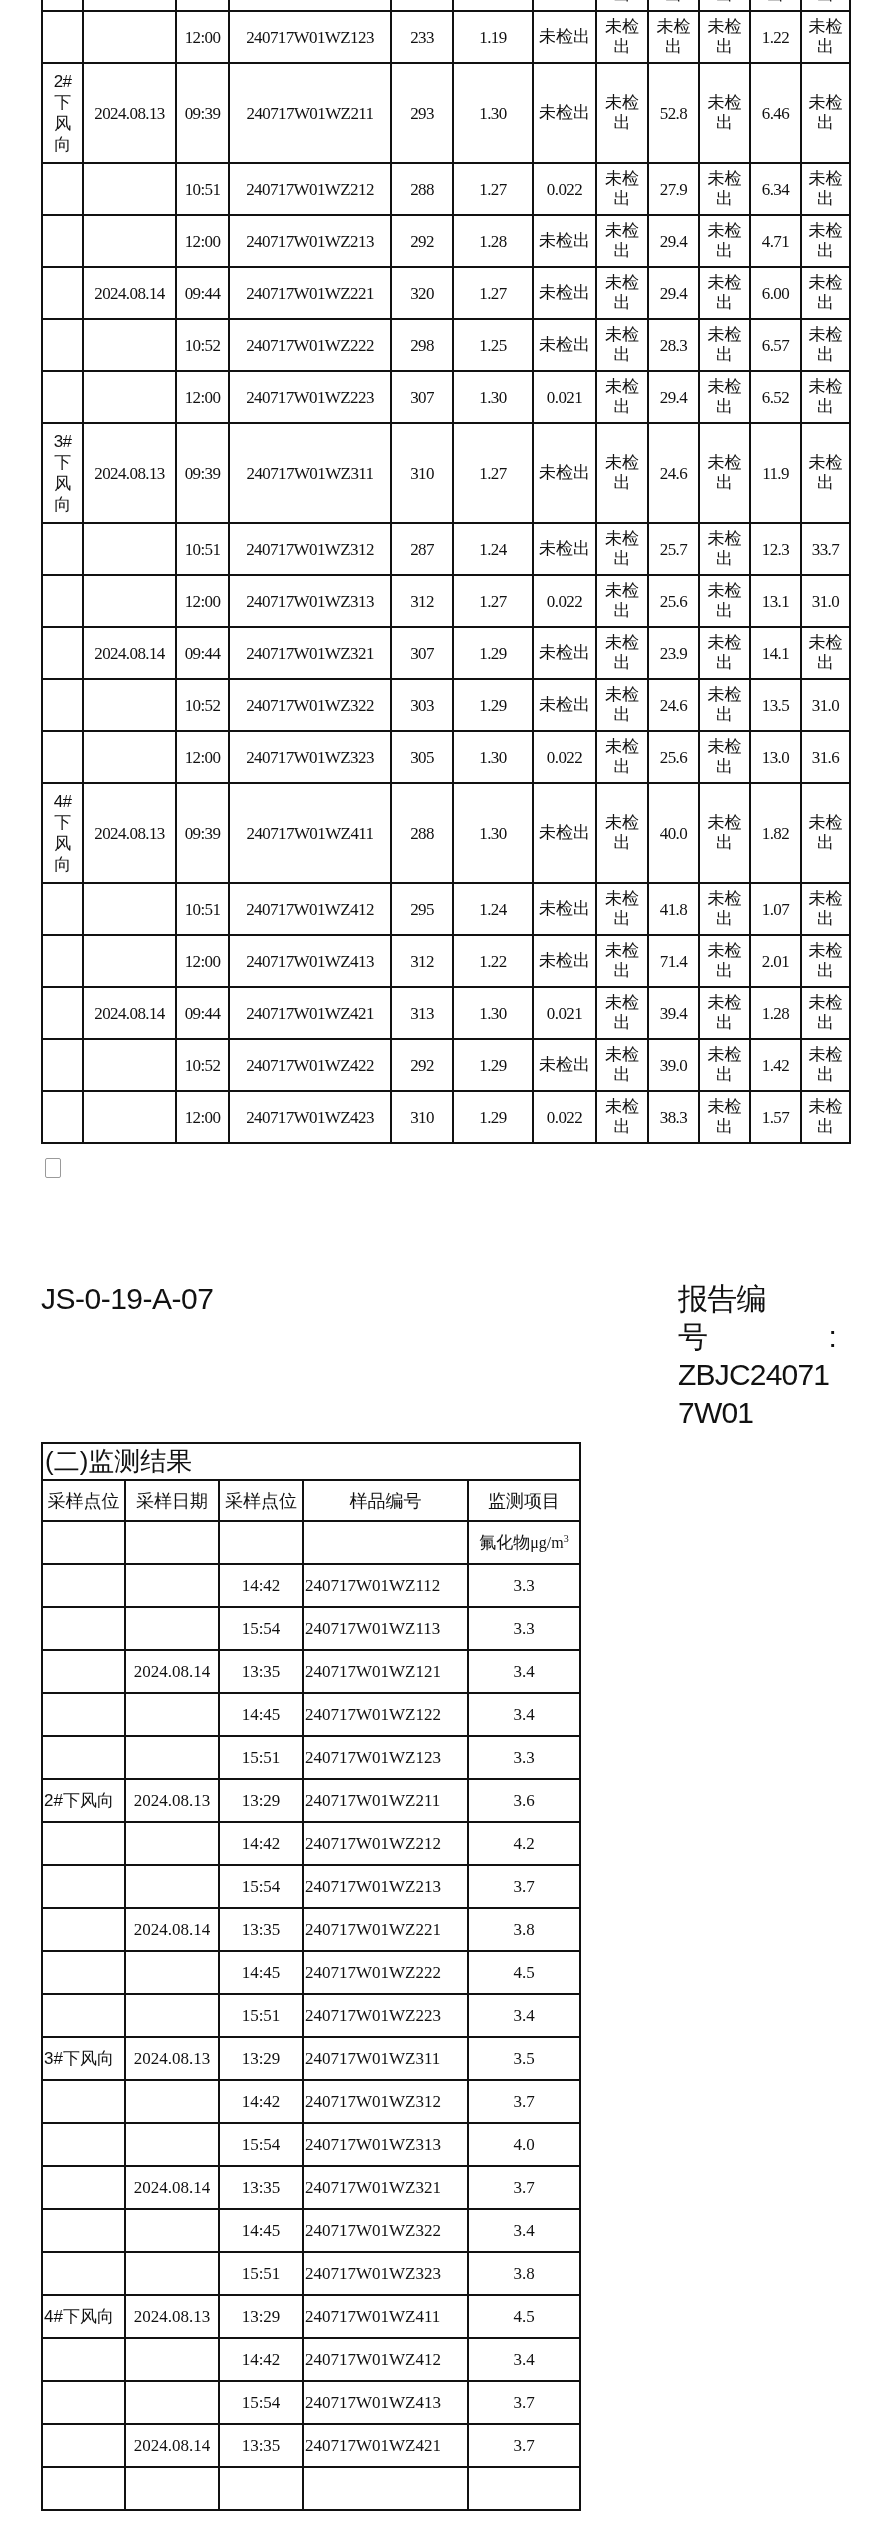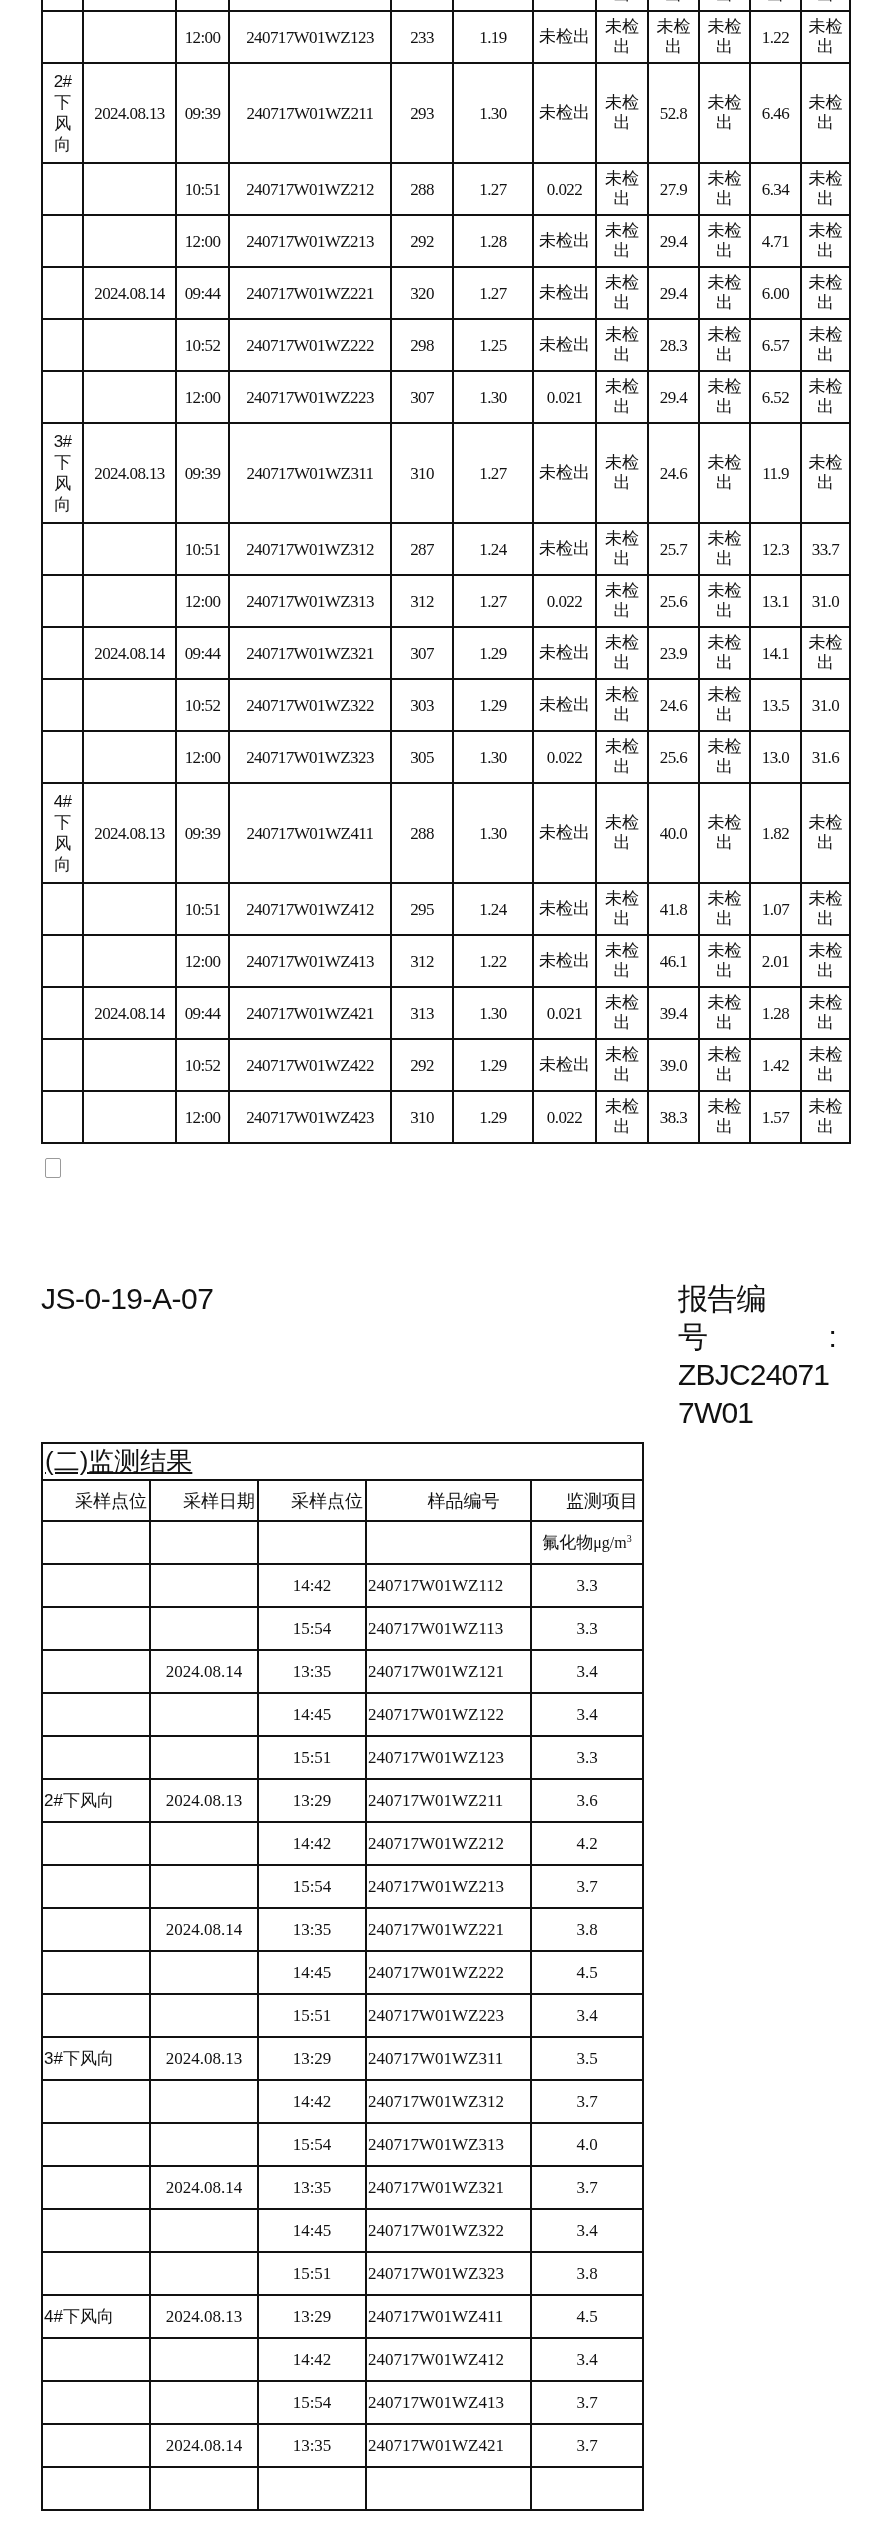--- a/index.html
+++ b/index.html
@@ -47,23 +47,22 @@
     position: absolute; left: 41px; top: 1442px;
     border-collapse: collapse; table-layout: fixed;
   }
   #lower-table td {
     border: 2.5px solid #111; padding: 0 2px; text-align: center; vertical-align: middle;
     font-family: "Liberation Serif", "DejaVu Serif", serif; font-size: 17px; white-space: nowrap;
   }
   #lower-table td.title {
     text-align: left; font-family: "Liberation Sans", "DejaVu Sans", sans-serif; font-size: 26px; height: 34px;
     padding-left: 2px;
-    text-decoration: underline;
-  }
-  #lower-table td.hdr { font-family: "Liberation Sans", "DejaVu Sans", sans-serif; font-size: 18px; height: 39px; padding-left: 32px; }
+  }
+  #lower-table td.hdr { font-family: "Liberation Sans", "DejaVu Sans", sans-serif; font-size: 18px; height: 39px; }
   #lower-table td.site { font-family: "Liberation Sans", "DejaVu Sans", sans-serif; font-size: 17px; text-align: left; padding-left: 1px; }
   #lower-table td.unit { font-size: 16px; }
   #lower-table td.unit .cn { font-family: "Liberation Sans", "DejaVu Sans", sans-serif; font-size: 17px; }
   #lower-table tr.r { height: 43px; }
   #lower-table td.sid { text-align: left; padding-left: 1px; }
 </style>
 </head>
 <body>
 
 <table id="upper-table">
@@ -308,21 +307,21 @@
       </tr>
       <tr class="r">
         <td></td>
         <td></td>
         <td>12:00</td>
         <td>240717W01WZ413</td>
         <td>312</td>
         <td>1.22</td>
         <td class="nd" style="word-break: break-all; max-width: 0px;">未检出</td>
         <td class="nd" style="word-break: break-all; max-width: 0px;">未检出</td>
-        <td>46.1</td>
+        <td>71.4</td>
         <td class="nd" style="word-break: break-all; max-width: 0px;">未检出</td>
         <td>2.01</td>
         <td class="nd" style="word-break: break-all; max-width: 0px;">未检出</td>
       </tr>
       <tr class="r">
         <td></td>
         <td>2024.08.14</td>
         <td>09:44</td>
         <td>240717W01WZ421</td>
         <td>313</td>

